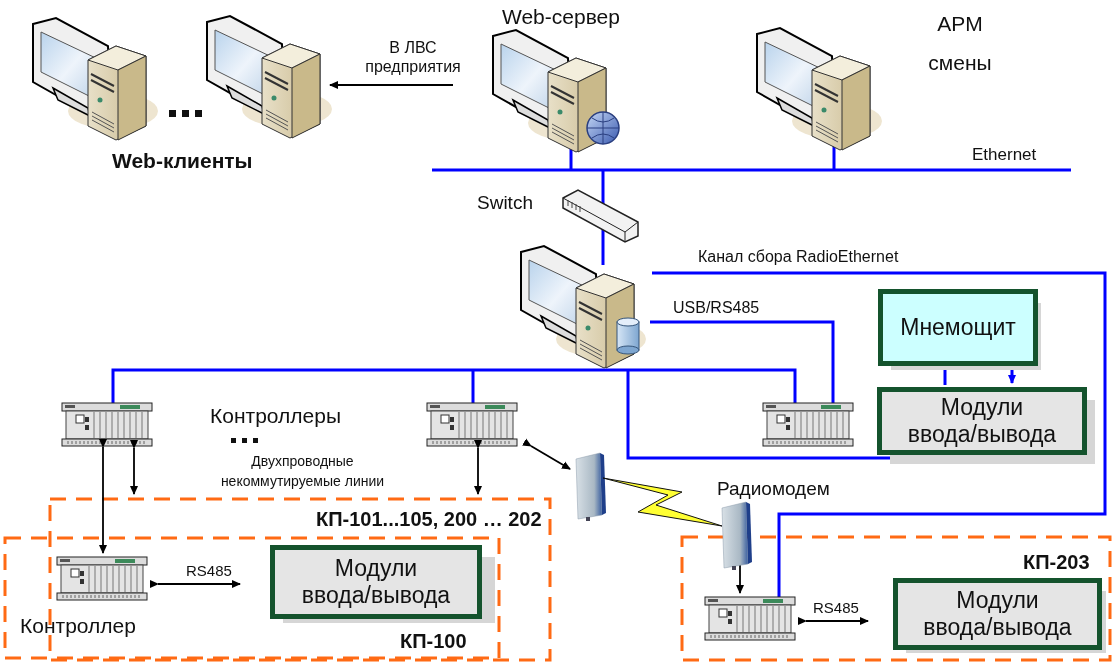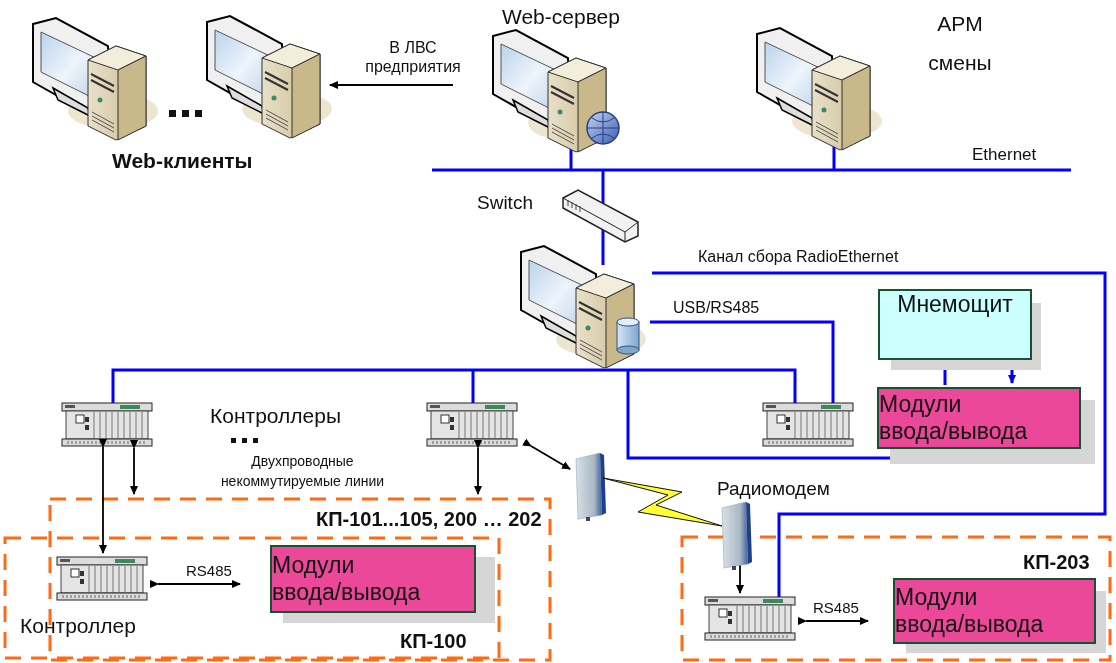--- a/index.html
+++ b/index.html
@@ -4,23 +4,23 @@
 <style>
   html, body { margin:0; padding:0; background:#ffffff; }
   body { width:1116px; height:663px; position:relative; overflow:hidden; font-family:"Liberation Sans", sans-serif; color:#111; }
   #diagram { position:absolute; left:0; top:0; width:1116px; height:663px; }
   .lbl { position:absolute; white-space:nowrap; color:#111; font-family:"Liberation Sans", sans-serif; }
   .lbl-c { text-align:center; }
   .big { font-size:21px; line-height:28px; }
   .mid { font-size:16px; line-height:19px; }
   .sm { font-size:14px; line-height:17px; }
   .bold { font-weight:bold; font-size:20px; line-height:22px; }
-  .box { position:absolute; border:2px solid #14532d; display:flex; align-items:flex-start; justify-content:center; text-align:center; font-size:23px; line-height:27px; color:#111; }
+  .box { position:absolute; border:5px solid #14532d; display:flex; align-items:center; justify-content:center; text-align:center; font-size:23px; line-height:27px; color:#111; }
   .shadow { position:absolute; background:#d6d6d6; }
-  .yellow { background:#ec4899; }
+  .yellow { background:#e5e5e5; }
   .cyan { background:#ccffff; }
 </style>
 </head>
 <body>
 
 <svg id="diagram" viewBox="0 0 1116 663" xmlns="http://www.w3.org/2000/svg">
   <defs>
     <marker id="arr" markerWidth="10" markerHeight="10" refX="8" refY="5" orient="auto" markerUnits="userSpaceOnUse">
       <path d="M0,1 L9,5 L0,9 Z" fill="#000"></path>
     </marker>

